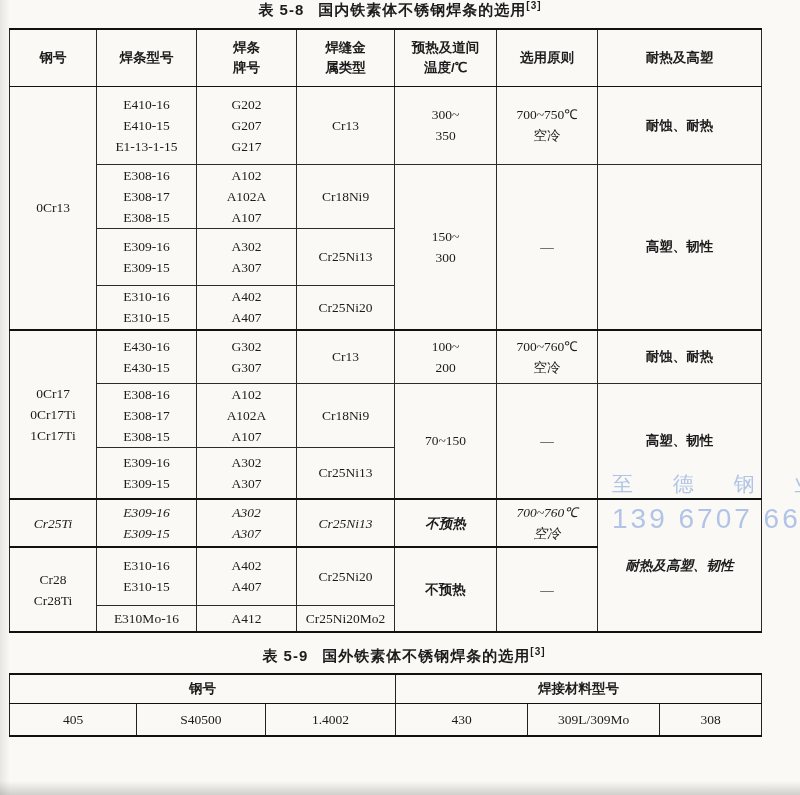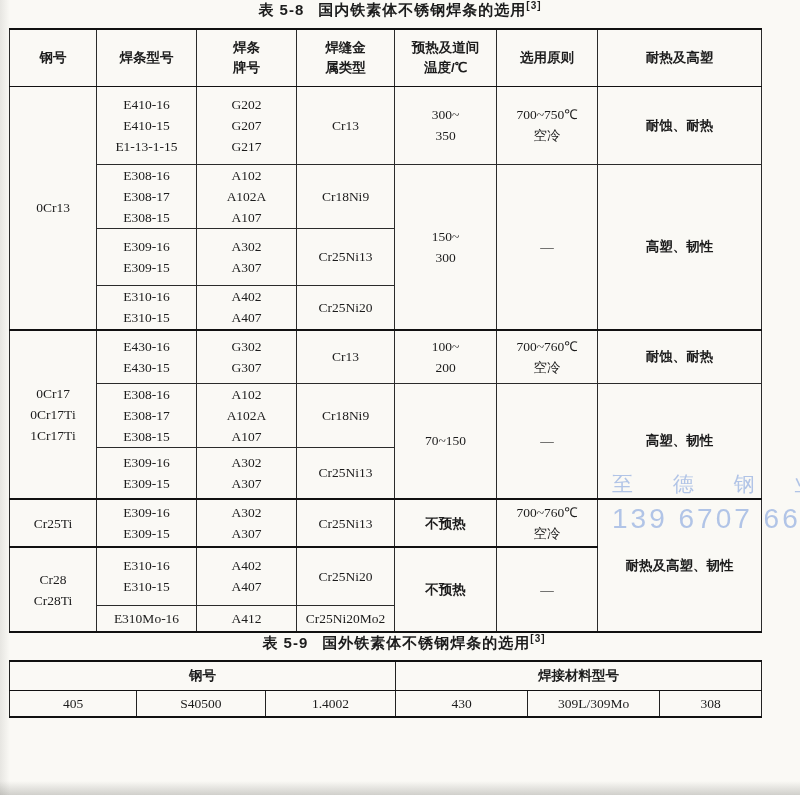--- a/index.html
+++ b/index.html
@@ -12,21 +12,21 @@
     overflow:hidden;
   }
   .caption{
     text-align:center;
     font-family:"Liberation Sans", sans-serif;
     font-weight:700;
     font-size:15px;
     letter-spacing:1px;
   }
   .caption-58{margin-bottom:8px;}
-  .caption-59{margin-top:0;margin-bottom:7px;padding-left:8px;}
+  .caption-59{margin-top:13px;margin-bottom:7px;padding-left:8px;}
   .cap-text{margin-left:14px;}
   sup{font-size:10px;}
 
   table{
     border-collapse:collapse;
     table-layout:fixed;
     margin-left:9px;
     width:752px;
     background:transparent;
   }
@@ -48,29 +48,29 @@
     border-bottom:1.5px solid #111;
     font-size:13.5px;
     line-height:20px;
   }
   .t58 tr.sec td{border-top:2px solid #111;}
   .t58 td.bb{border-bottom:2.5px solid #111;}
 
   
   .hh{height:57px;}
   .r0{height:78px;} .r1{height:62px;} .r2{height:57px;} .r3{height:45px;}
-  .r4{height:53px;} .r5{height:63px;} .r6{height:52px;} .r7{height:48px;}
+  .r4{height:53px;} .r5{height:63px;} .r6{height:52px;} .r7{height:48px;font-style:italic;}
   .r8{height:58px;} .r9{height:27px;}
 
   
   .t59 th,.t59 td{border:1px solid #222;}
   .t59 tr.first th{border-top:2.5px solid #111;}
   .t59 th{border-bottom:1.5px solid #111;font-size:13.5px;}
   .t59 tr.lastrow td{border-bottom:2.5px solid #111;}
-  .t59 .g1{height:29px;} .t59 .g2{height:29px;} .t59 .g3{height:27px;}
+  .t59 .g1{height:29px;} .t59 .g2{height:29px;} .t59 .g3{height:33px;}
 
   .watermark{
     position:absolute;
     left:612px;top:470px;
     color:rgba(116,153,219,0.55);
     font-family:"Liberation Sans", sans-serif;
     z-index:3;
     pointer-events:none;
     white-space:nowrap;
   }

